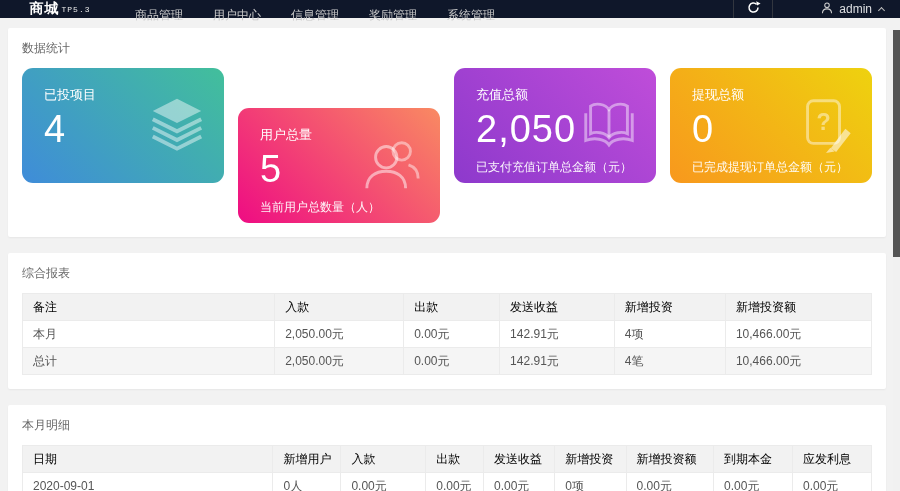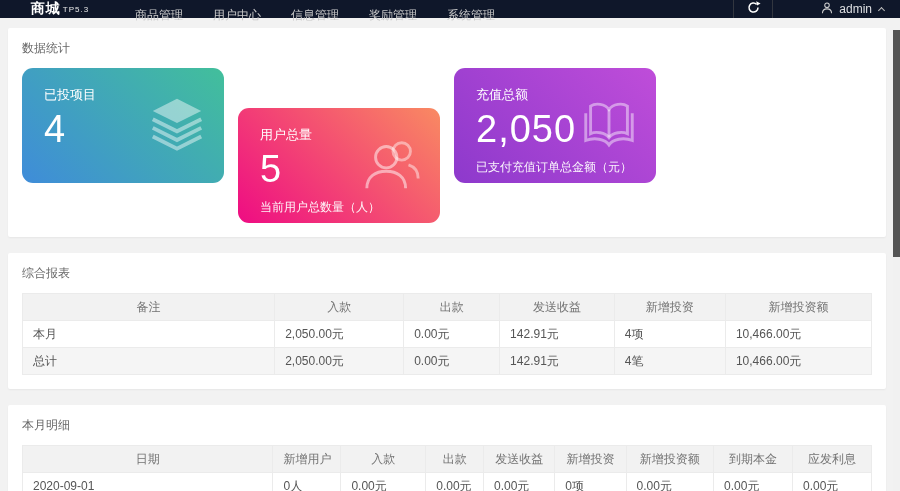--- a/index.html
+++ b/index.html
@@ -3,21 +3,21 @@
 <meta charset="utf-8">
 <style>
   * { margin:0; padding:0; box-sizing:border-box; }
   html,body { width:900px; height:491px; overflow:hidden; }
   body { background:#f2f2f2; font-family:"Liberation Sans","DejaVu Sans",sans-serif; }
 
   
   .navbar { height:18px; background:#0f172a; display:flex; align-items:stretch;justify-content:center; }
   .brand { width:120px; display:flex; align-items:center; justify-content:center;
            color:#fff; font-size:14px; font-weight:bold; letter-spacing:1px; }
-  .brand sup { font-size:8px; font-weight:normal; margin-left:2px; color:#e8e8e8; }
+  .brand sup { font-size:8px; font-weight:normal; margin-left:2px; color:#e8e8e8;font-family:Liberation Mono, monospace; }
   .nav-menu { display:flex; list-style:none; }
   .nav-menu li { padding:0 15px; line-height:30px; font-size:12px; color:#c9c9c9; cursor:pointer; }
   .nav-menu li.active { background:#009688; color:#fff; }
   .nav-right { margin-left:auto; display:flex; align-items:stretch;gap:31px; }
   .nav-refresh { width:40px; display:flex; align-items:center; justify-content:center;
                  border-left:1px solid #32363f; border-right:1px solid #32363f; cursor:pointer; }
   .nav-user { display:flex; align-items:center; padding:0 16px; color:rgba(255,255,255,.85);
               font-size:12px; cursor:pointer; }
   .nav-user svg { margin-right:5px; }
   .caret-up { width:5px; height:5px; border-top:1px solid #bbb; border-right:1px solid #bbb;
@@ -34,21 +34,21 @@
   .card { position:relative; height:115px; border-radius:11px; color:#fff; padding:18px 0 0 22px; overflow:hidden; }
   .card-title { font-size:13px; }
   .card-value { font-size:38px; font-weight:400; margin-top:4px; letter-spacing:1px; }
   .card-desc { font-size:12px; margin-top:8px; opacity:.95; }
   .card-icon { position:absolute; right:16px; top:50%; transform:translateY(-50%); }
 
   
   table { width:100%; border-collapse:collapse; font-size:12px; color:#555; table-layout:fixed; }
   th,td { height:26px; line-height:26px; padding:0 10px; border:1px solid #ebebeb;
           text-align:left; font-weight:normal; overflow:hidden; white-space:nowrap; }
-  thead th { background:#f2f2f2; color:#737373;text-align:center; }
+  thead th { background:#f2f2f2; color:#000000; }
   tbody tr:nth-child(even) td { background:#f5f5f5; }
 
   
   .scrollbar-track { position:fixed; top:30px; right:0; bottom:0; width:7px; background:#f1f1f1; }
   .scrollbar-thumb { position:absolute; top:0; left:0; width:7px; height:227px; background:#555; }
 </style>
 </head>
 <body>
 
 <header class="navbar">
@@ -124,20 +124,33 @@
         <div class="card-desc">已支付充值订单总金额（元）</div>
         <span class="card-icon">
           <svg width="62" height="62" viewBox="0 0 64 64">
             <path d="M32,17 C28,11 18,10 13,13.5 L13,42 C18,39.5 28,40.5 32,46 C36,40.5 46,39.5 51,42 L51,13.5 C46,10 36,11 32,17 Z" fill="none" stroke="rgba(255,255,255,0.45)" stroke-width="3"></path>
             <line x1="32" y1="17" x2="32" y2="46" stroke="rgba(255,255,255,0.45)" stroke-width="3"></line>
             <path d="M8,21 L8,49 C17,45.5 28,47.5 32,53.5 C36,47.5 47,45.5 56,49 L56,21" fill="none" stroke="rgba(255,255,255,0.45)" stroke-width="3"></path>
           </svg>
         </span>
       </div>
 
+      <div class="card" style="background: linear-gradient(45deg, rgb(248, 152, 29), rgb(238, 210, 15));">
+        <div class="card-title">提现总额</div>
+        <div class="card-value">0</div>
+        <div class="card-desc">已完成提现订单总金额（元）</div>
+        <span class="card-icon">
+          <svg width="62" height="62" viewBox="0 0 64 64">
+            <rect x="14" y="8" width="33" height="44" rx="6" fill="none" stroke="rgba(255,255,255,0.45)" stroke-width="3"></rect>
+            <text x="30.5" y="38" text-anchor="middle" font-size="24" font-weight="bold" fill="rgba(255,255,255,0.45)" font-family="Liberation Sans, sans-serif">?</text>
+            <polygon points="38,57 53,37 58.5,41.5 43.5,61" fill="rgba(255,255,255,0.55)"></polygon>
+            <polygon points="33,62 37.5,56.5 42,60.5" fill="rgba(255,255,255,0.55)"></polygon>
+          </svg>
+        </span>
+      </div>
 
     </div>
   </section>
 
   <section class="panel">
     <div class="section-title">综合报表</div>
     <table>
       <colgroup>
         <col style="width:29.7%">
           <col style="width:15.2%">

